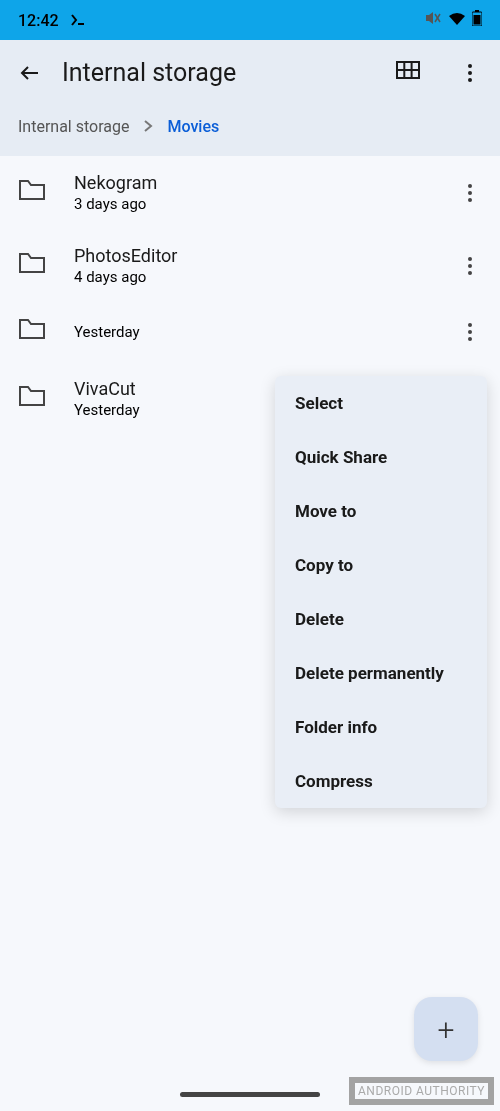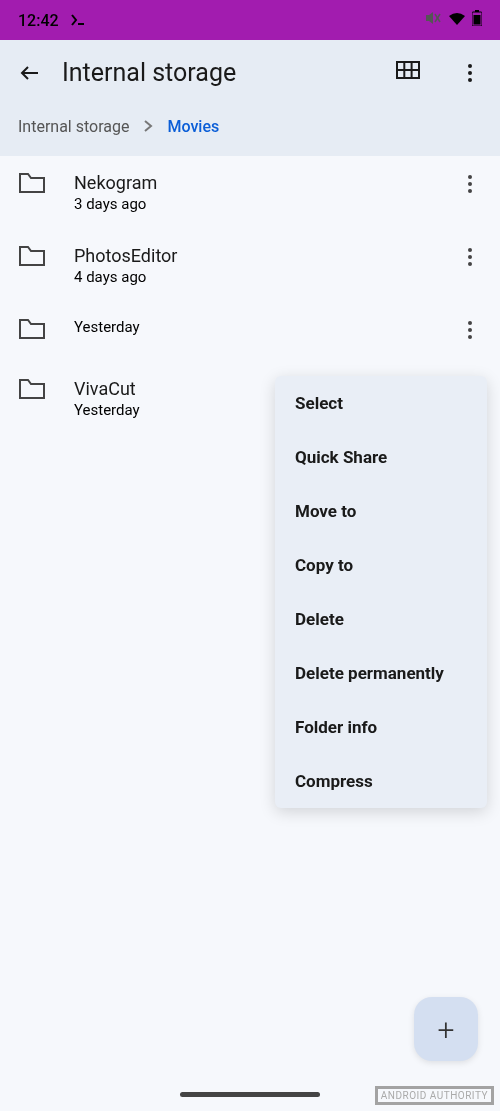--- a/index.html
+++ b/index.html
@@ -10,21 +10,21 @@
     }
     body {
       width: 500px;
       height: 1111px;
       background: #f6f8fc;
       position: relative;
       overflow: hidden;
     }
     .status-bar {
       height: 40px;
-      background: #a21caf;
+      background: #0ea5e9;
       display: flex;
       justify-content: space-between;
       align-items: center;
       padding: 0 18px;
       font-size: 16px;
       font-weight: 500;
       color: #000;
     }
     .status-left {
       display: flex;
@@ -92,20 +92,21 @@
       font-weight: 500;
     }
     .breadcrumb-sep {
       color: #888;
     }
     .file-list {
       background: #f6f8fc;
     }
     .file-item {
       display: flex;
+      align-items: center;
       padding: 16px 18px;
       gap: 28px;
     }
     .folder-icon {
       width: 28px;
       height: 28px;
       flex-shrink: 0;
     }
     .file-info {
       flex: 1;
@@ -182,23 +183,23 @@
       transform: translateX(-50%);
       width: 140px;
       height: 5px;
       background: #444;
       border-radius: 3px;
     }
     .watermark {
       position: absolute;
       bottom: 6px;
       right: 6px;
-      font-size: 10px;
+      font-size: 12px;
       color: #aaa;
-      border: 3px solid #a3a3a3;
+      border: 6px solid #a3a3a3;
       padding: 1px 3px;
       letter-spacing: 0.5px;
     }
   </style>
 </head>
 <body>
 
 <div class="status-bar">
   <div class="status-left">
     <span>12:42</span>

